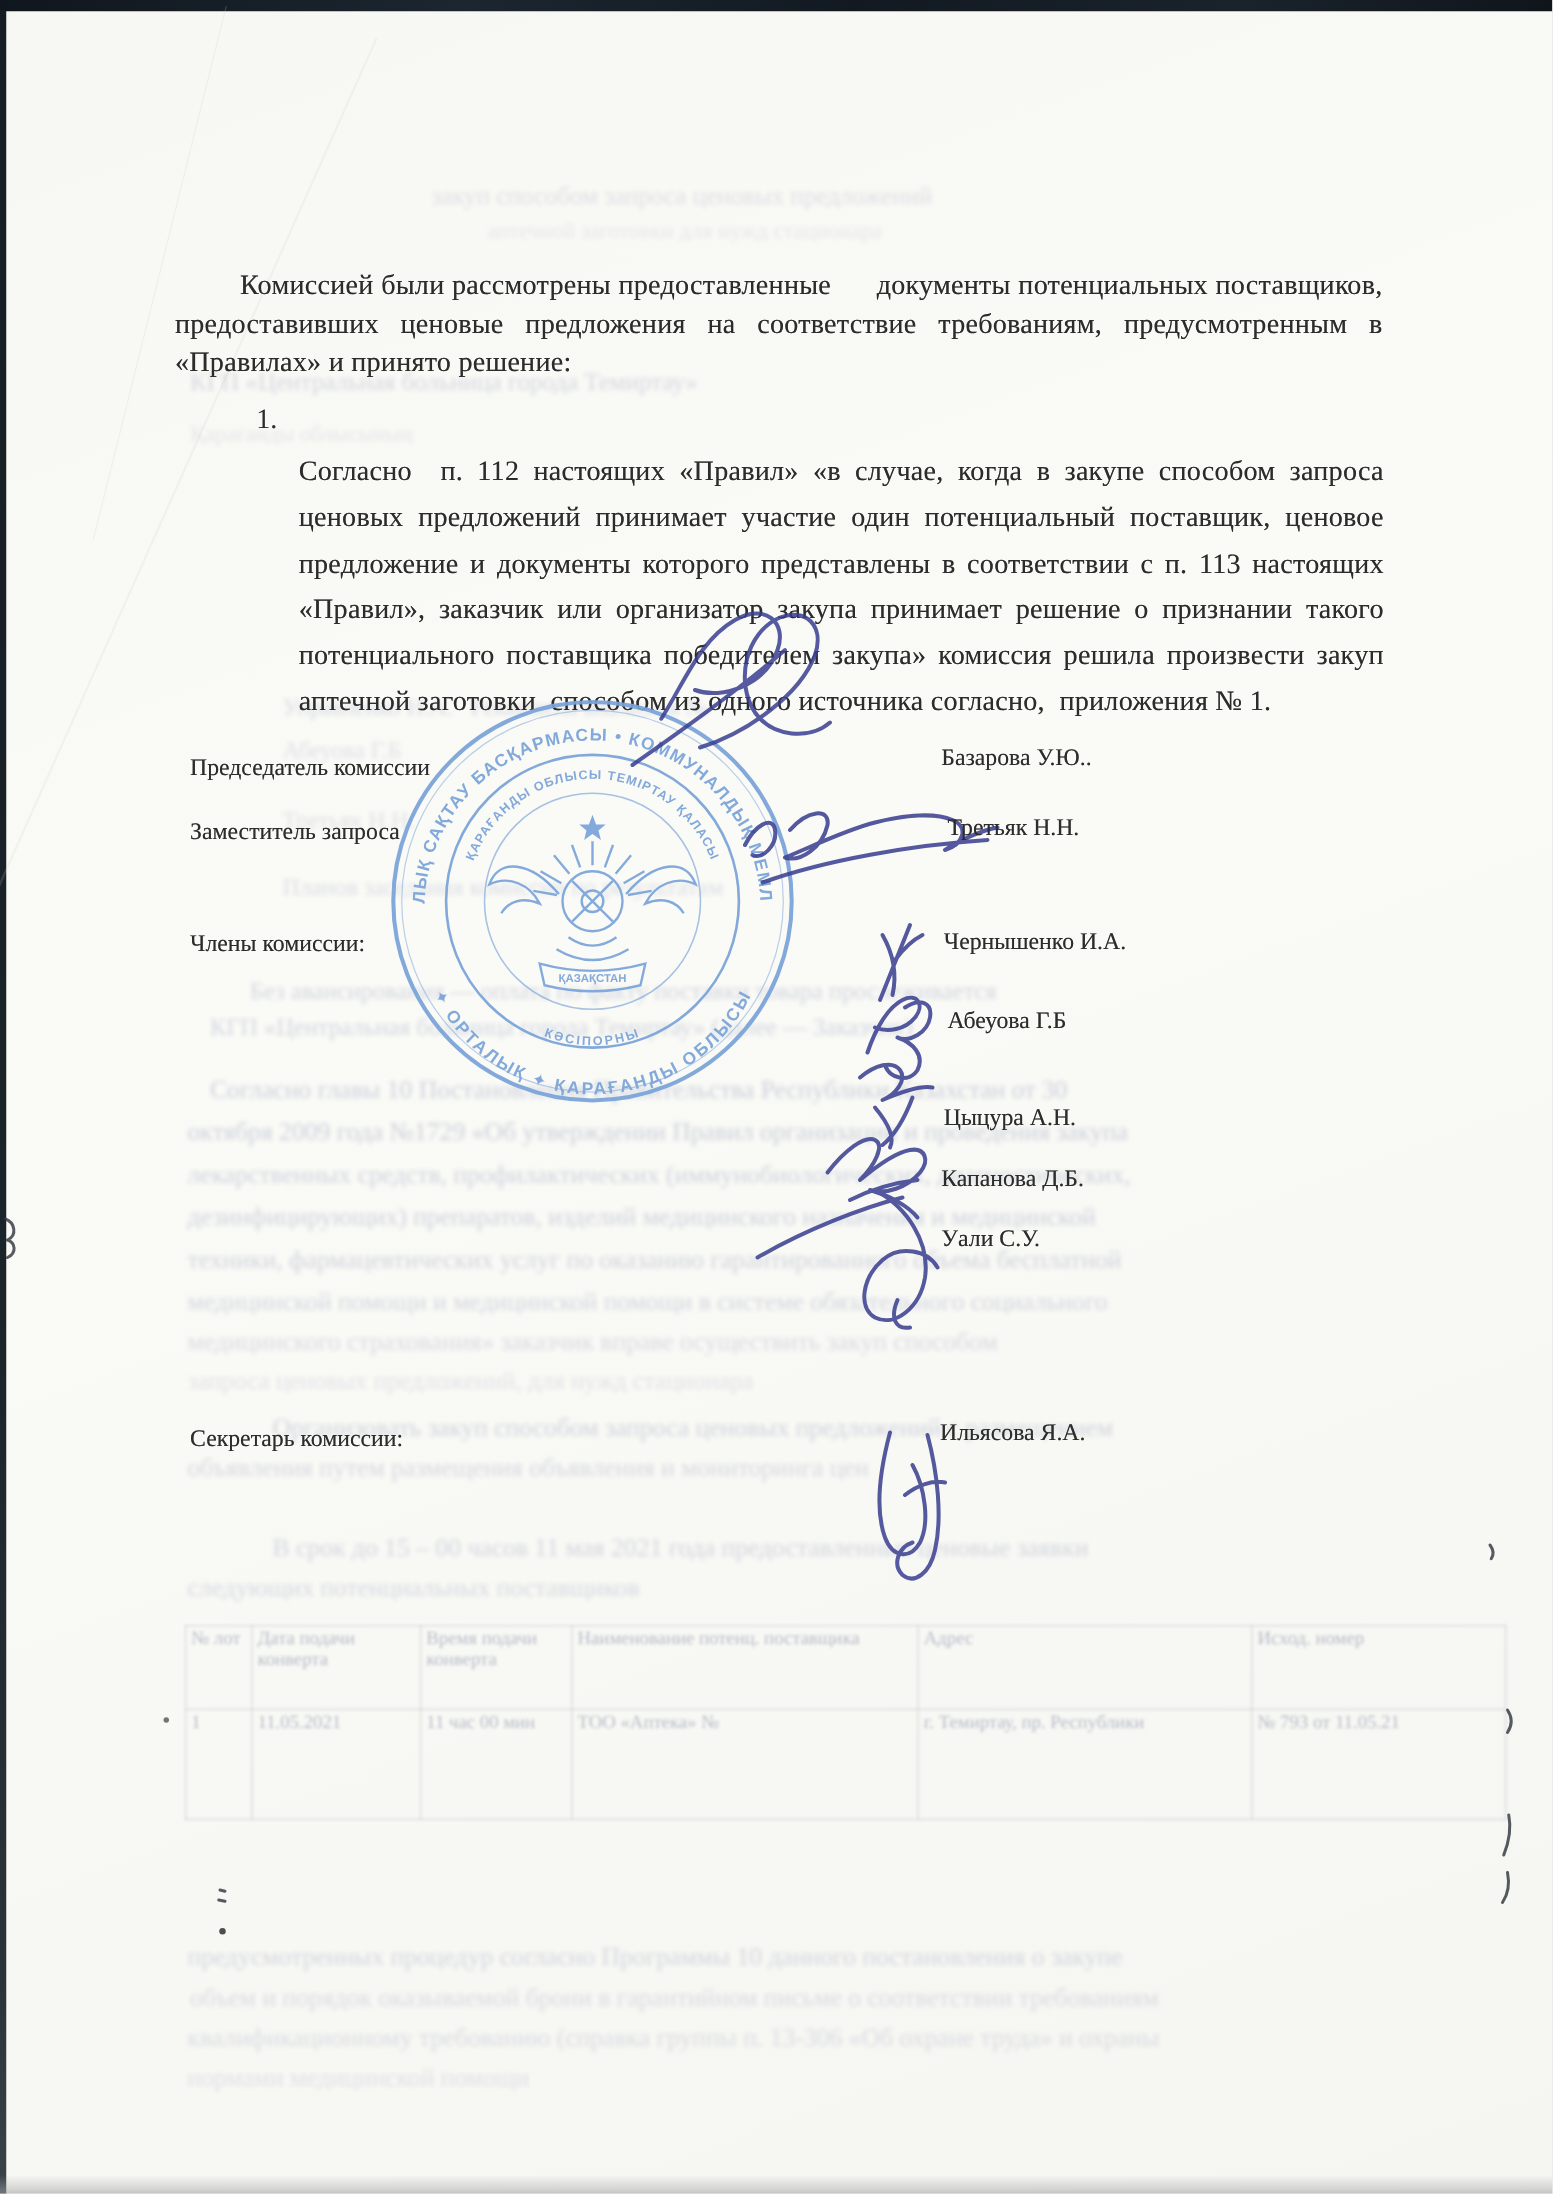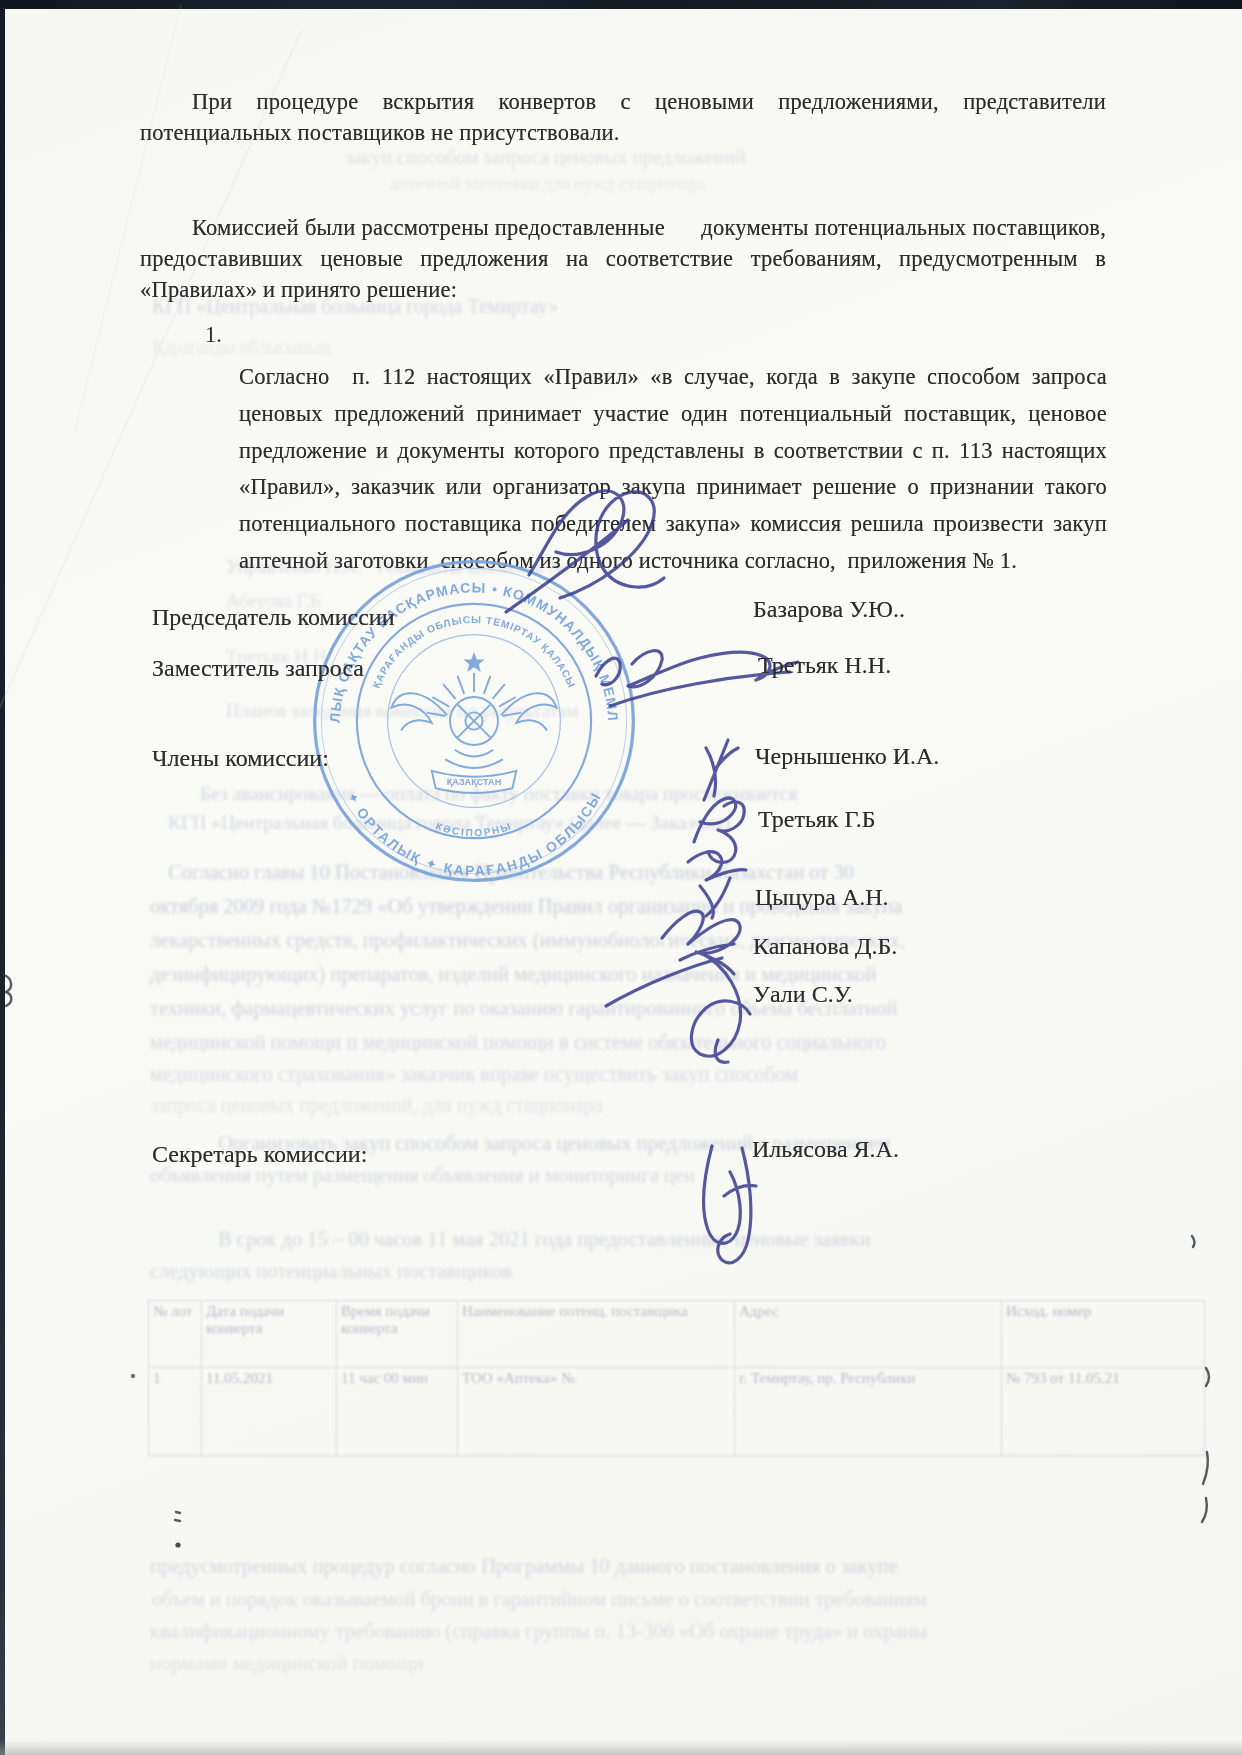--- a/index.html
+++ b/index.html
@@ -22,21 +22,21 @@
   
   .para{position:absolute;text-align:justify;font-size:22.5px;line-height:31px;
     letter-spacing:.2px;filter:blur(.28px);text-shadow:0 0 .5px rgba(35,35,35,.55);}
   .p1{left:140px;top:86px;width:966px;text-indent:52px;}
   .p2{left:140px;top:176px;width:966px;text-indent:52px;margin-top:36px;}
   .list-number{position:absolute;left:205px;top:322px;font-size:22.5px;filter:blur(.28px);}
   .list-text{position:absolute;left:239px;top:320px;width:868px;text-align:justify;
     font-size:22.5px;line-height:36.8px;letter-spacing:.2px;filter:blur(.28px);
     text-shadow:0 0 .5px rgba(35,35,35,.55);margin-top:39px;}
 
-  .sig-label,.sig-name{position:absolute;font-size:24px;white-space:nowrap;
+  .sig-label,.sig-name{position:absolute;font-size:19px;white-space:nowrap;
     filter:blur(.28px);text-shadow:0 0 .5px rgba(35,35,35,.5);}
 
   
   .ghost-line{position:absolute;font-family:"Liberation Serif","DejaVu Serif",serif;
     color:#5f6d9e;filter:blur(1.7px);white-space:nowrap;pointer-events:none;}
 
   
   .ghost-table{position:absolute;left:148px;top:1300px;width:1004px;height:156px;
     border-collapse:collapse;table-layout:fixed;filter:blur(1.2px);opacity:.5;pointer-events:none;}
   .ghost-table td,.ghost-table th{border:1px solid rgba(105,118,148,.45);
@@ -100,21 +100,20 @@
       <td>1</td>
       <td>11.05.2021</td>
       <td>11 час 00 мин</td>
       <td>ТОО «Аптека» №</td>
       <td>г. Темиртау, пр. Республики</td>
       <td>№ 793 от 11.05.21</td>
     </tr>
   </tbody>
     </table>
 
-  <div class="para p1">При процедуре вскрытия конвертов с ценовыми предложениями, представители потенциальных поставщиков не присутствовали.</div>
   <div class="para p2">Комиссией были рассмотрены предоставленные &nbsp;&nbsp;&nbsp;&nbsp; документы потенциальных поставщиков, предоставивших ценовые предложения на соответствие требованиям, предусмотренным в «Правилах» и принято решение:</div>
   <div class="list-number">1.</div>
   <div class="list-text">Согласно&nbsp; п. 112 настоящих «Правил» «в случае, когда в закупе способом запроса ценовых предложений принимает участие один потенциальный поставщик, ценовое предложение и документы которого представлены в соответствии с п. 113 настоящих «Правил», заказчик или организатор закупа принимает решение о признании такого потенциального поставщика победителем закупа» комиссия решила произвести закуп аптечной заготовки&nbsp; способом из одного источника согласно,&nbsp; приложения № 1.</div>
 
   <svg class="stamp" viewBox="-175 -175 350 350">
     <defs>
       <filter id="sblur">
           <feGaussianBlur stdDeviation="0.55"></feGaussianBlur>
         </filter>
       <path id="arcTopOuter" d="M -140,6 A 140,140 0 0 1 140,6"></path>
@@ -179,21 +178,21 @@
   </svg>
 
   <div class="sig-label" style="left:152px;top:604px">Председатель комиссии</div>
   <div class="sig-label" style="left:152px;top:655px">Заместитель запроса</div>
   <div class="sig-label" style="left:152px;top:745px">Члены комиссии:</div>
   <div class="sig-label" style="left:152px;top:1141px">Секретарь комиссии:</div>
 
   <div class="sig-name" style="left:753px;top:596px">Базарова У.Ю..</div>
   <div class="sig-name" style="left:758px;top:652px">Третьяк Н.Н.</div>
   <div class="sig-name" style="left:755px;top:743px">Чернышенко И.А.</div>
-  <div class="sig-name" style="left:758px;top:806px">Третьяк Г.Б</div>
+  <div class="sig-name" style="left:758px;top:806px">Абеуова Г.Б</div>
   <div class="sig-name" style="left:755px;top:884px">Цыцура А.Н.</div>
   <div class="sig-name" style="left:753px;top:933px">Капанова Д.Б.</div>
   <div class="sig-name" style="left:753px;top:981px">Уали С.У.</div>
   <div class="sig-name" style="left:752px;top:1136px">Ильясова Я.А.</div>
 
   <svg class="artifacts" width="1242" height="1755" viewBox="0 0 1242 1755">
     <g fill="none" stroke="#2c333b" stroke-width="2.4" stroke-linecap="round" opacity=".8">
       <path d="M 4,975 C 12,978 14,988 6,992 C 12,994 14,1002 6,1006"></path>
       <path d="M 1206,1368 C 1210,1374 1210,1380 1206,1386"></path>
       <path d="M 1207,1452 C 1209,1462 1207,1474 1203,1484"></path>

